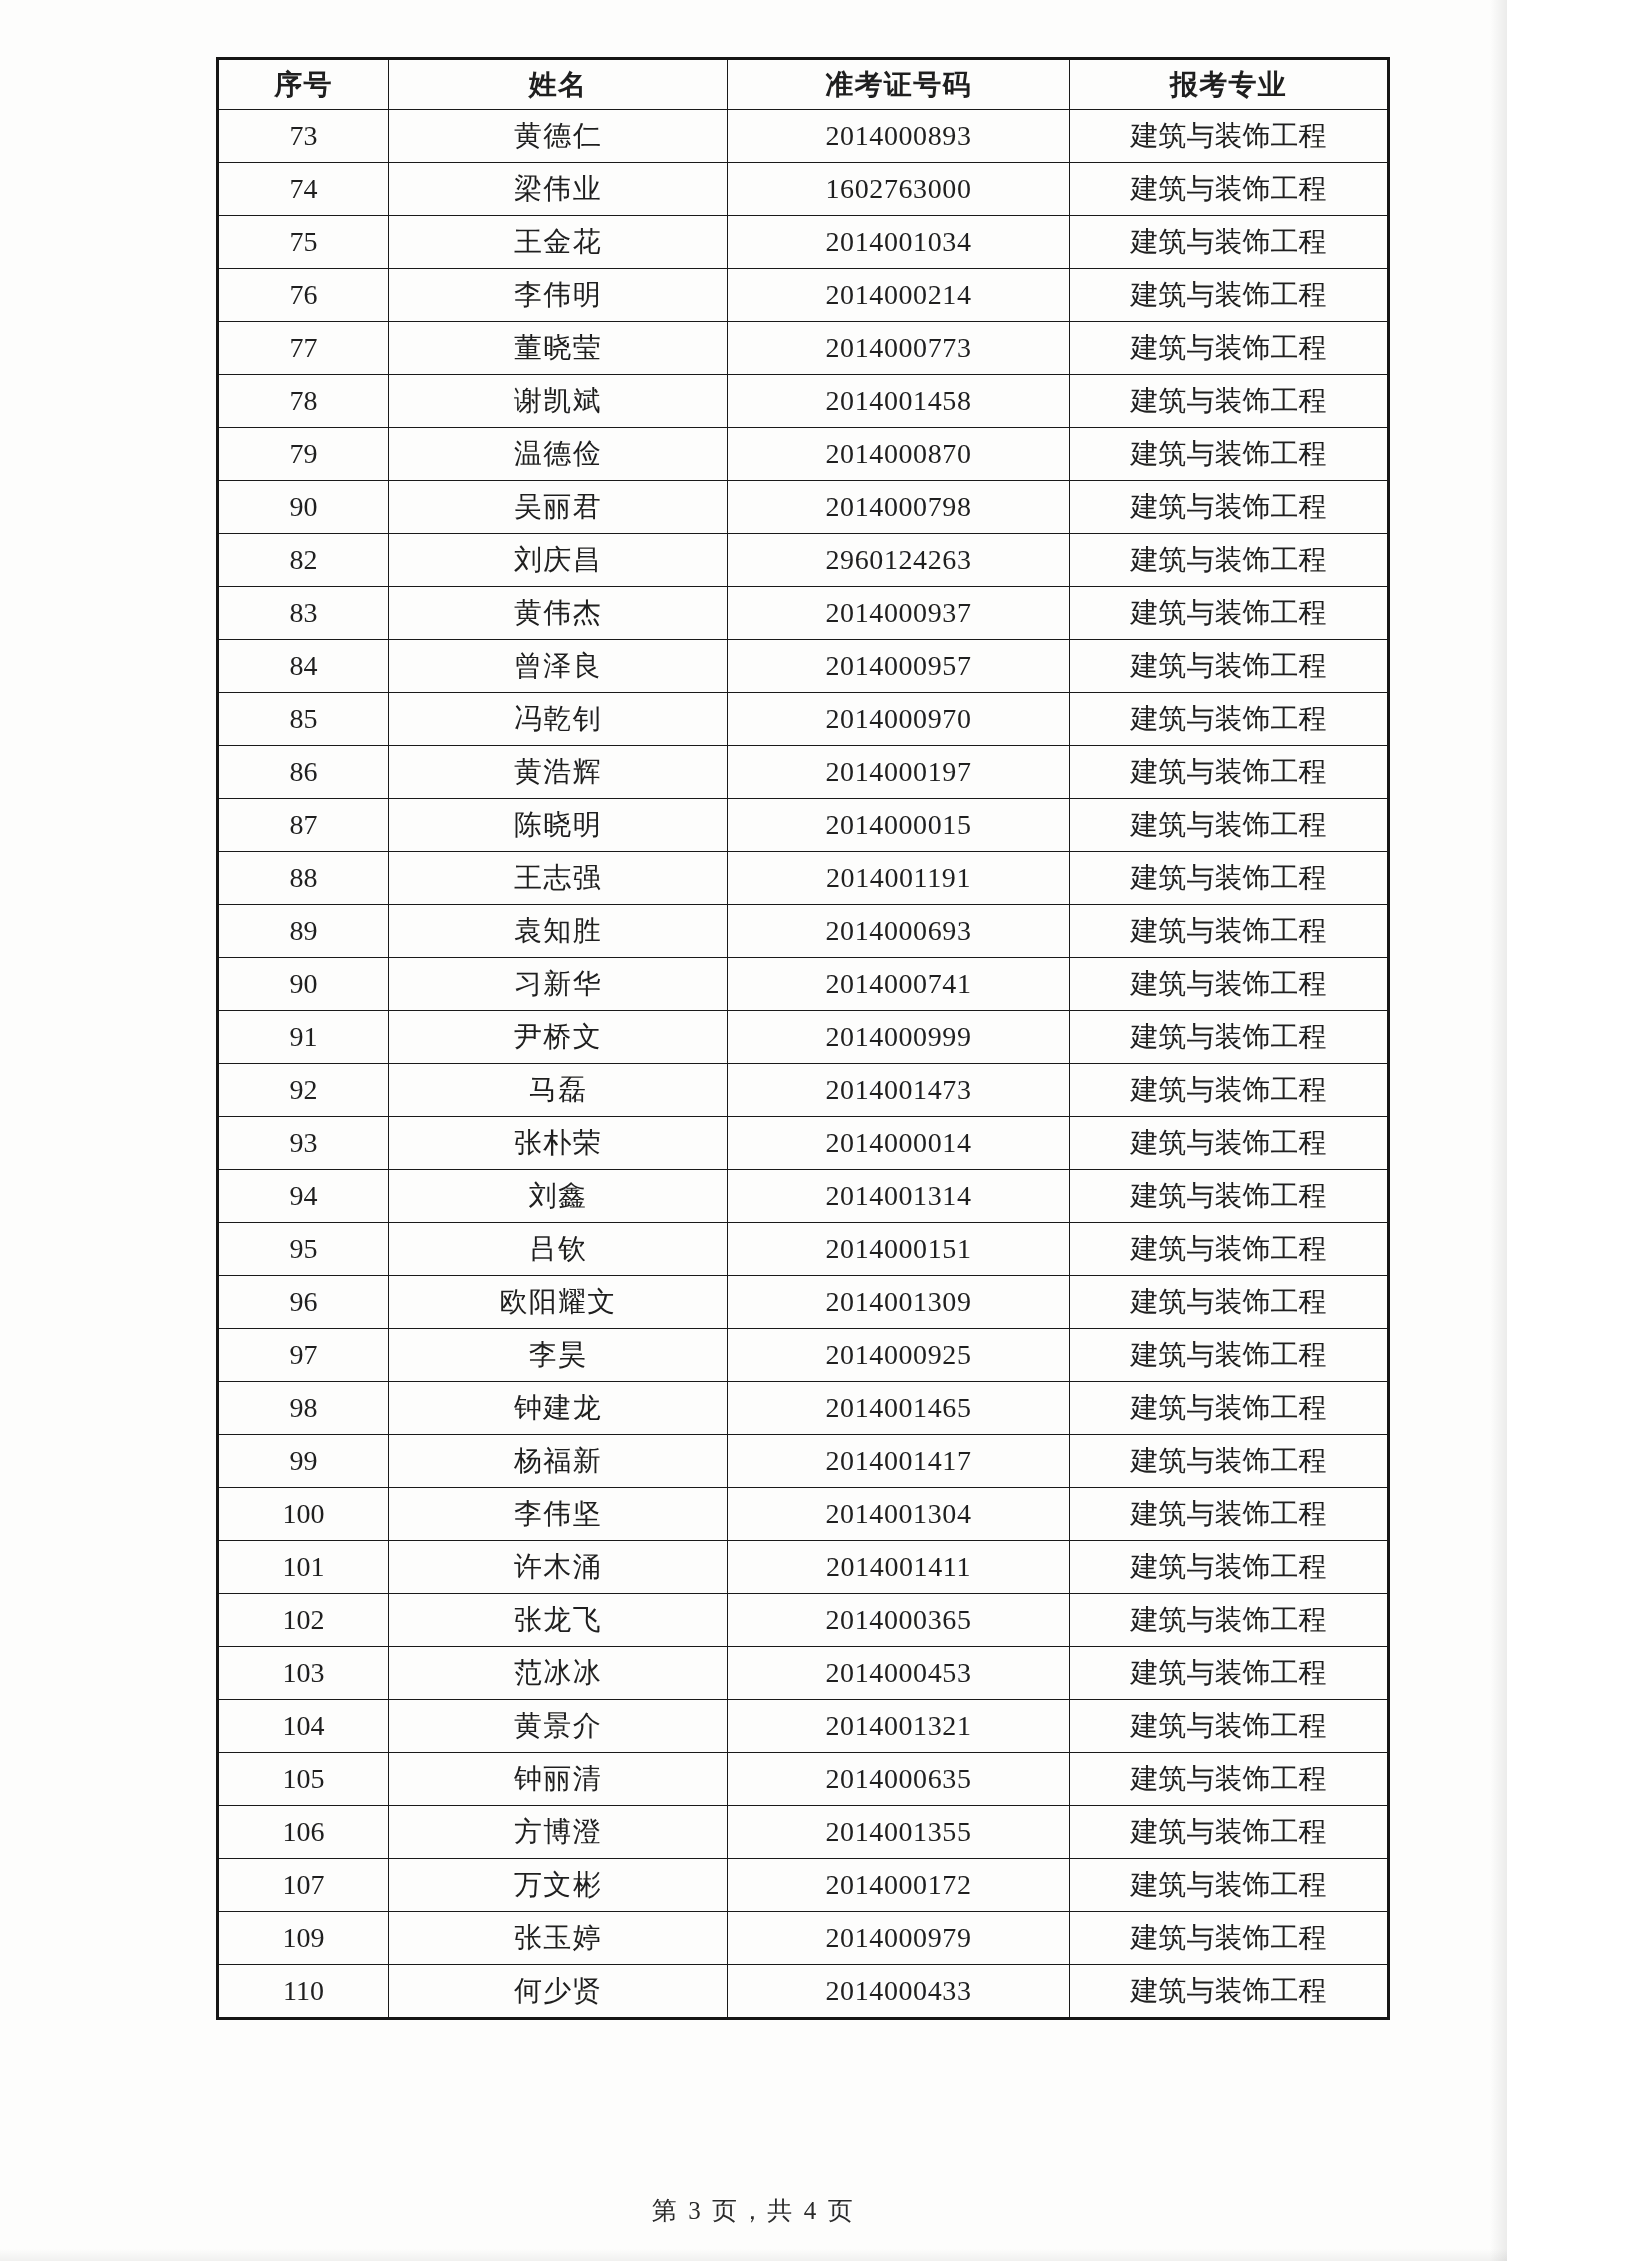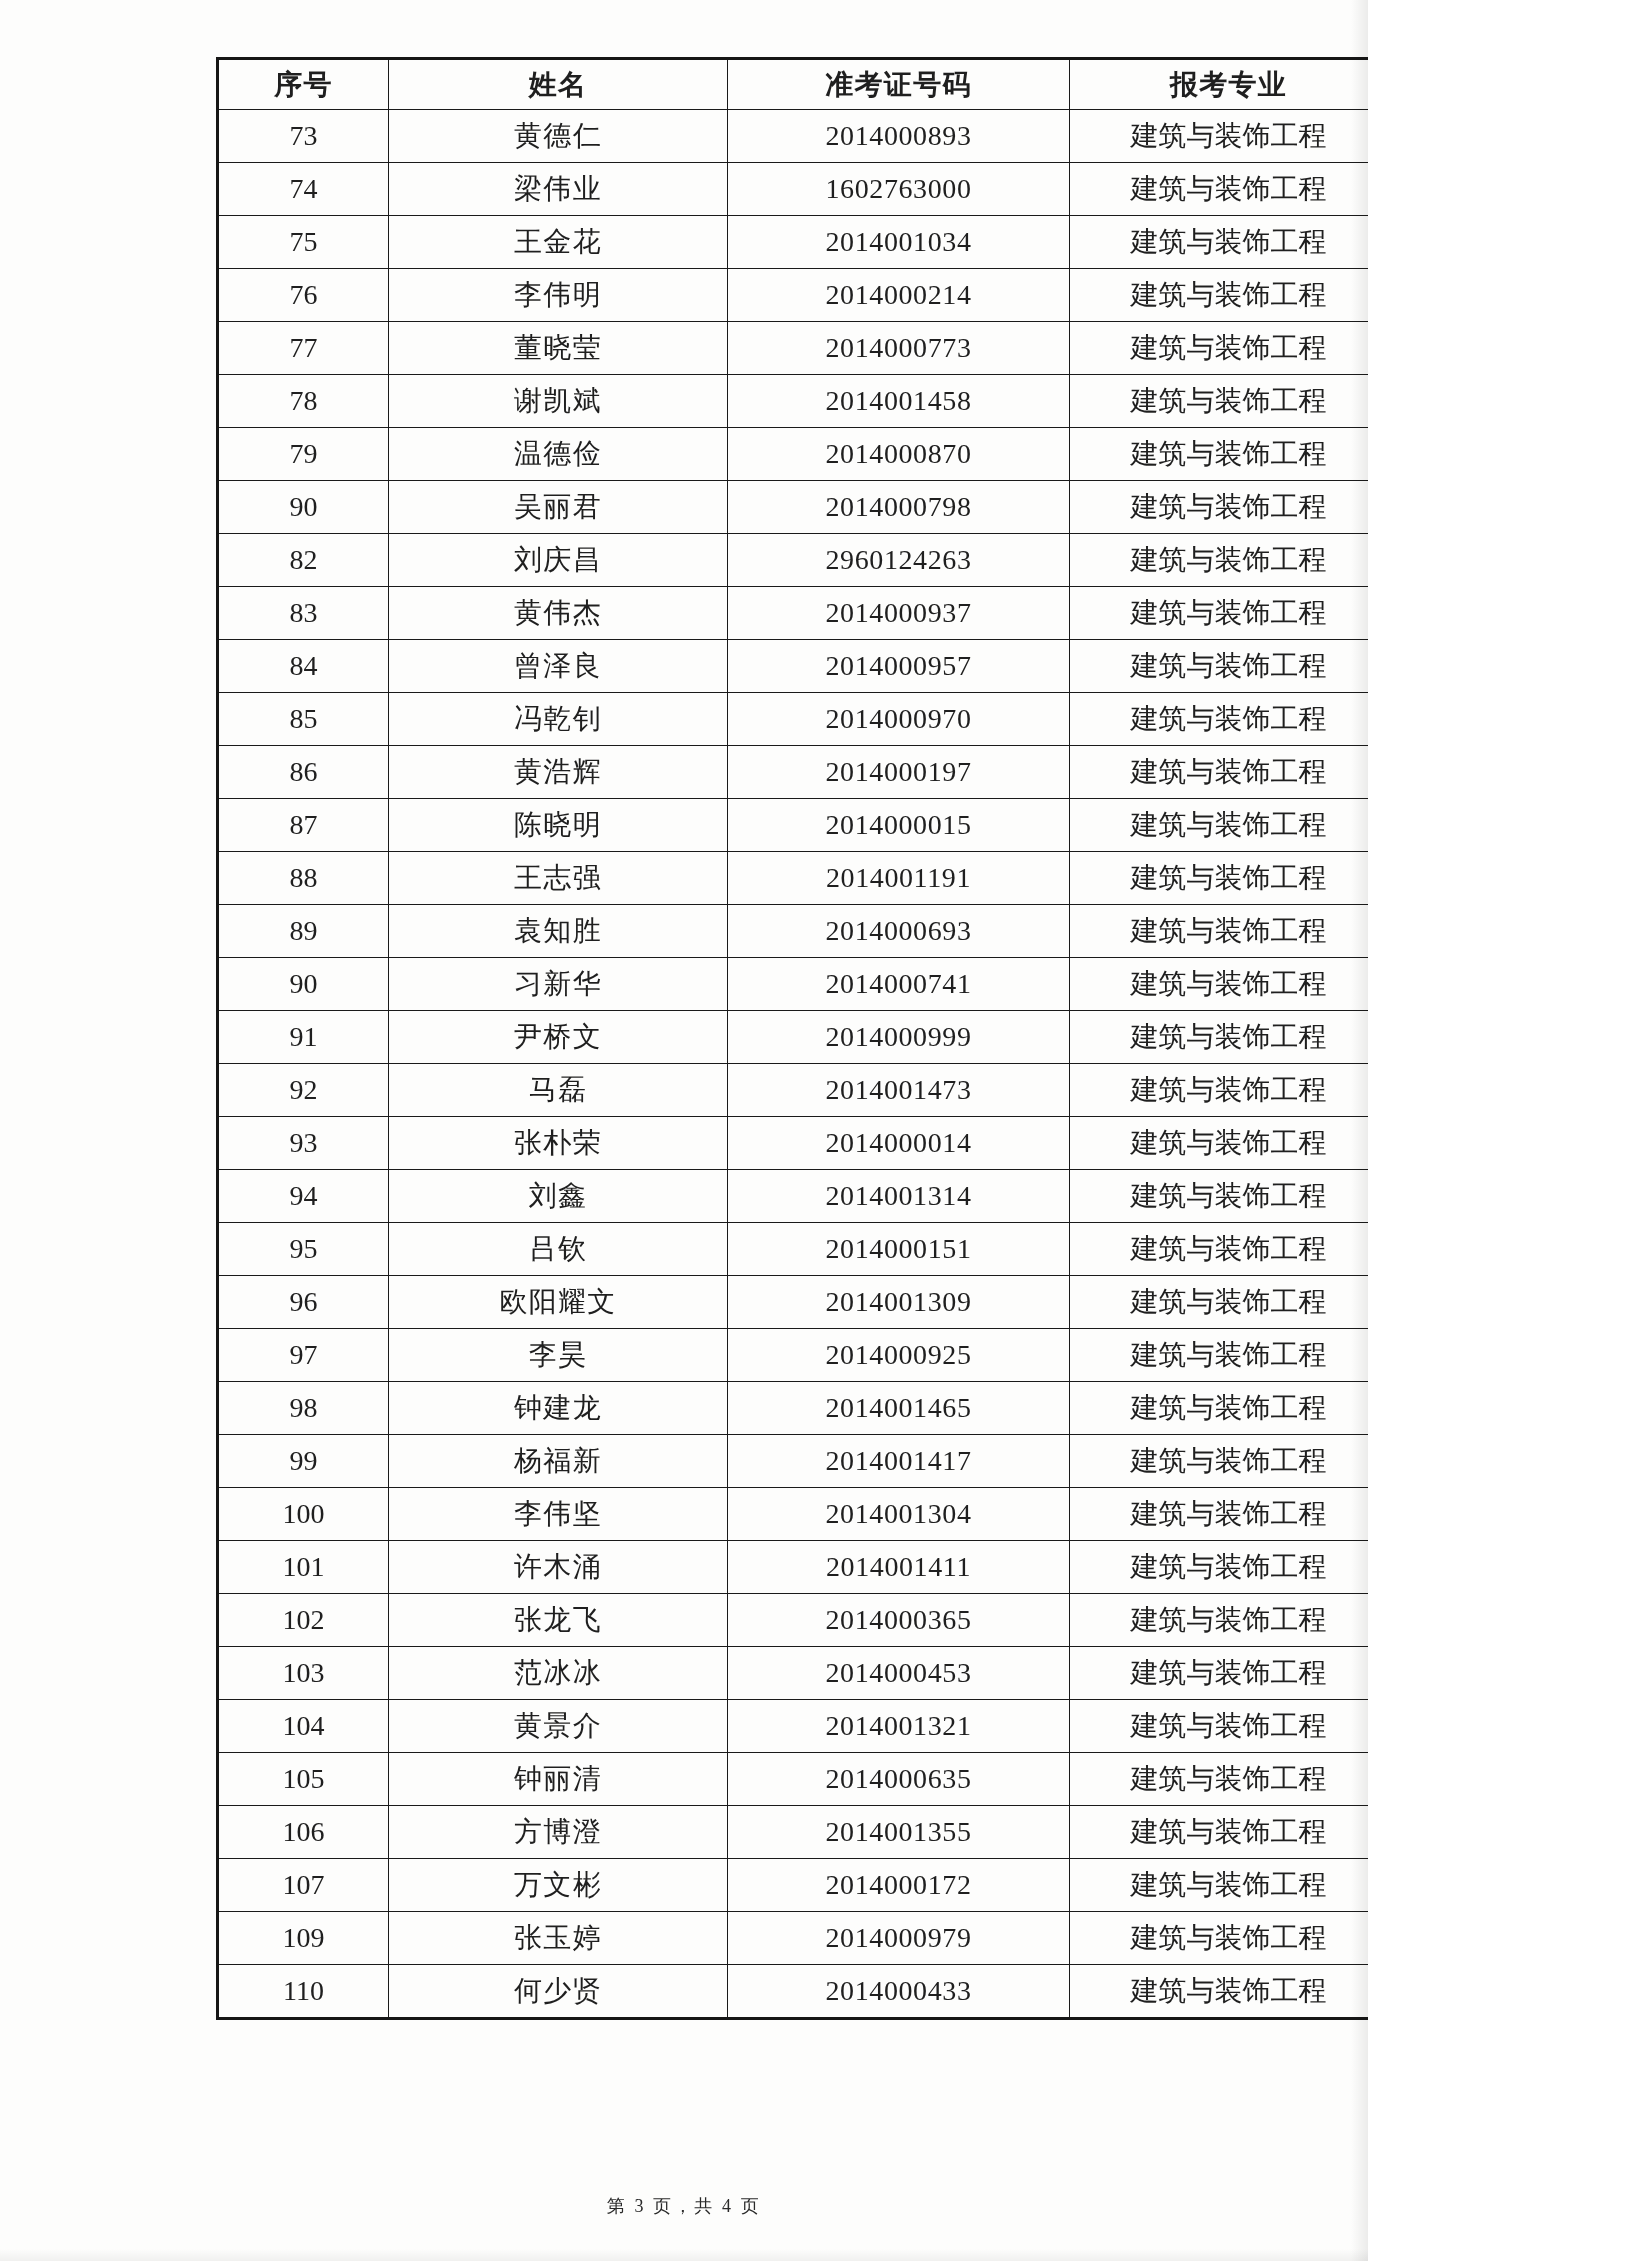--- a/index.html
+++ b/index.html
@@ -2,21 +2,21 @@
 <html style="font-size:10.3px"><head>
 <meta charset="utf-8">
 <style>
   html, body {
     margin: 0;
     padding: 0;
     background: #ffffff;
   }
   .page {
     position: relative;
-    width: 1368px;
+    width: 1507px;
     height: 2261px;
     background: #fdfdfc;
     font-family: "Liberation Serif", "DejaVu Serif", serif;
     color: #1f1f1f;
     overflow: hidden;
   }
   
   .scan-edge-right {
     position: absolute;
     top: 0; right: 0;
@@ -69,21 +69,21 @@
   table.roster tbody td.cell-name {
     letter-spacing: 1.3px;
     margin-left: 16px;
   }
   .footer {
     position: absolute;
     left: 0;
     top: 2194px;
     width: 100%;
     text-align: center;
-    font-size: 18px;
+    font-size: 25px;
     letter-spacing: 2.6px;
     color: #2a2a2a;
   }
 </style>
 </head>
 <body>
 
 <div class="page">
 
   <table class="roster">

